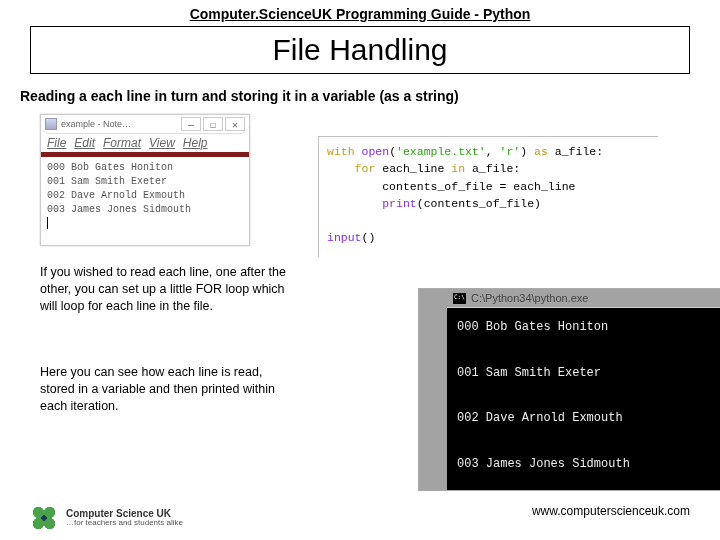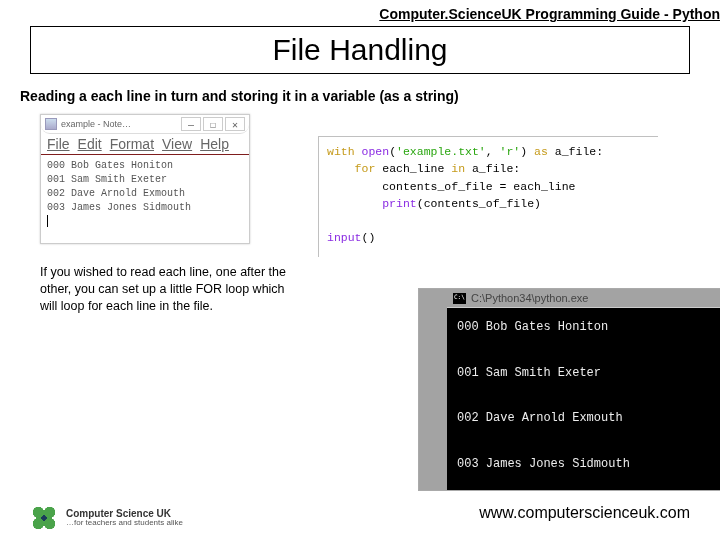--- a/index.html
+++ b/index.html
@@ -5,21 +5,21 @@
   * { box-sizing: border-box; margin: 0; padding: 0; }
   body {
     width: 720px;
     height: 540px;
     background: #fff;
     font-family: Arial, Helvetica, sans-serif;
     position: relative;
     overflow: hidden;
   }
   .header-top {
-    text-align: right;
+    text-align: center;
     font-weight: bold;
     font-size: 14px;
     text-decoration: underline;
     padding: 6px 0 2px 0;
   }
   .title-box {
     margin: 2px 30px 10px 30px;
     border: 1px solid #000;
     text-align: center;
     font-size: 30px;
@@ -69,24 +69,25 @@
     border: 1px solid #ccc;
     display: flex; align-items: center; justify-content: center;
     font-size: 10px;
     color: #666;
     font-family: monospace;
   }
   .np-menu {
     display: flex;
     gap: 8px;
     padding: 2px 6px;
-    font-size: 14px;
+    font-size: 12px;
     color: #666;
-    border-bottom: 1px solid #7f1d1d;
+    border-bottom: 5px solid #7f1d1d;
     text-decoration: underline;
+    font-style: italic;
   }
   .np-body {
     padding: 4px 6px 14px 6px;
     font-family: "Courier New", monospace;
     font-size: 10px;
     color: #555;
     line-height: 1.4;
     white-space: pre;
   }
   .np-cursor {
@@ -189,21 +190,21 @@
       radial-gradient(circle at 30% 30%, #4aa34a 20%, transparent 21%),
       radial-gradient(circle at 70% 30%, #4aa34a 20%, transparent 21%),
       radial-gradient(circle at 30% 70%, #4aa34a 20%, transparent 21%),
       radial-gradient(circle at 70% 70%, #4aa34a 20%, transparent 21%),
       radial-gradient(circle at 50% 50%, #1a3a5a 35%, transparent 36%);
     position: relative;
   }
   .logo-text { font-size: 8px; color: #555; line-height: 1.1; }
   .logo-main { font-size: 10px; color: #333; font-weight: bold; }
   .url {
-    font-size: 16px;
+    font-size: 12px;
     color: #000;
   }
 </style>
 </head>
 <body>
 
 <div class="header-top">Computer.ScienceUK Programming Guide - Python</div>
 <div class="title-box">File Handling</div>
 <div class="subheading">Reading a each line in turn and storing it in a variable (as a string)</div>
 
@@ -229,20 +230,21 @@
       <span>Help</span>
     </div>
     <div class="np-body"><span>000 Bob Gates Honiton</span>
 <span>001 Sam Smith Exeter</span>
 <span>002 Dave Arnold Exmouth</span>
 <span>003 James Jones Sidmouth</span>
 <span class="np-cursor"></span></div>
   </div>
 
   <div class="para para1">If you wished to read each line, one after the other, you can set up a little FOR loop which will loop for each line in the file.</div>
+  <div class="para para2">Here you can see how each line is read, stored in a variable and then printed within each iteration.</div>
 
   <div class="code-box"><span class="kw">with</span> <span class="builtin">open</span><span class="paren">(</span><span class="str">'example.txt'</span><span>, </span><span class="str">'r'</span><span class="paren">)</span> <span class="kw">as</span> <span>a_file:</span>
     <span class="kw">for</span> <span>each_line </span><span class="kw">in</span><span> a_file:</span>
         <span>contents_of_file = each_line</span>
         <span class="builtin">print</span><span>(contents_of_file)</span>
 
 <span class="builtin">input</span><span>()</span></div>
 
   <div class="console">
     <div class="con-title">

